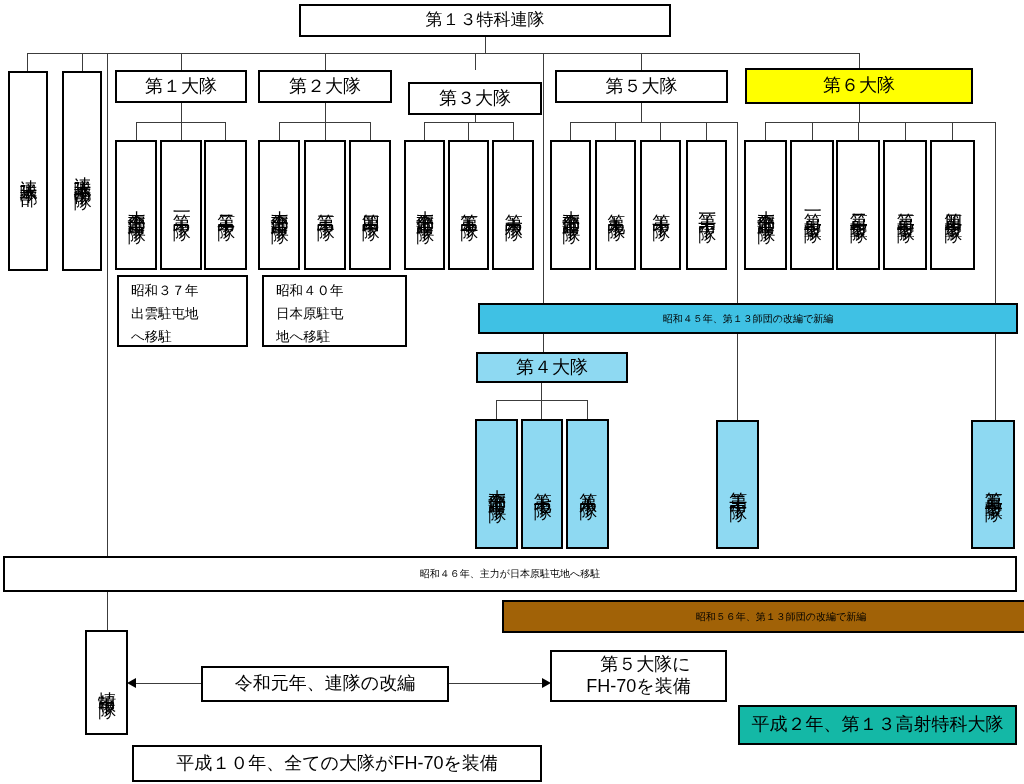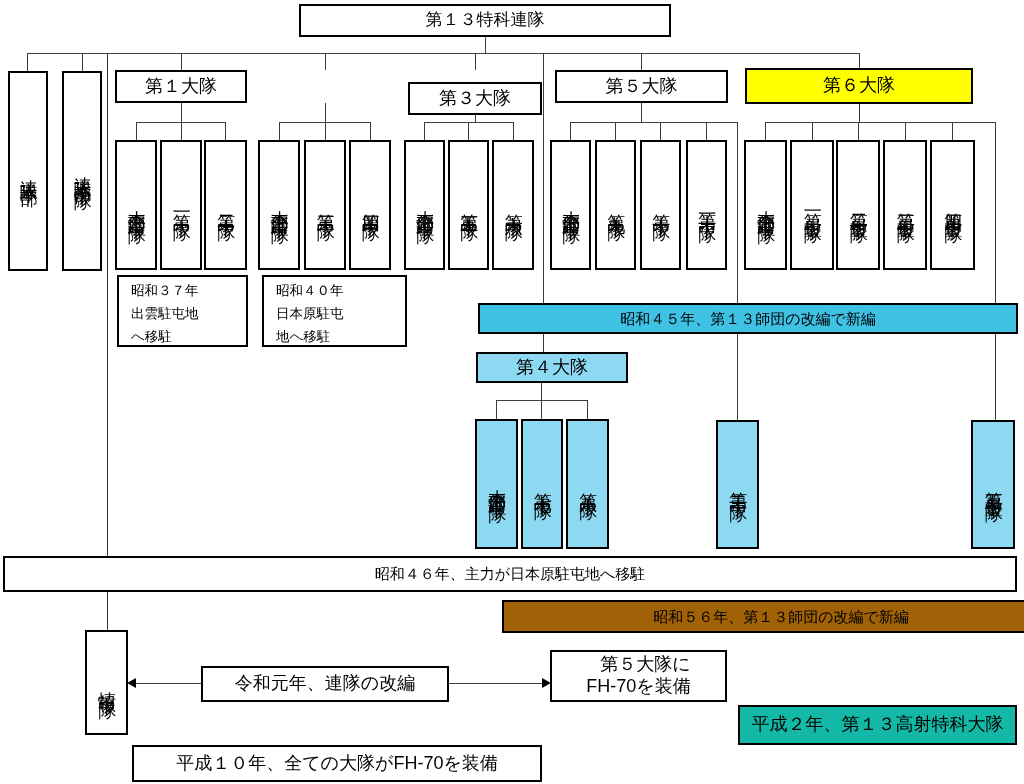--- a/index.html
+++ b/index.html
@@ -6,21 +6,21 @@
   body{font-family:"Liberation Sans","DejaVu Sans",sans-serif;}
   .canvas{position:relative;width:1024px;height:784px;background:#ffffff;overflow:hidden;}
   .ln{position:absolute;background:#3c3c3c;z-index:1;}
   .box{position:absolute;background:#ffffff;border:2px solid #000000;box-sizing:border-box;
        display:flex;align-items:center;justify-content:center;color:#000000;
        font-size:18px;line-height:1.2;z-index:2;white-space:nowrap;}
   .vbox{writing-mode:vertical-rl;text-orientation:upright;letter-spacing:3px;white-space:normal;}
   .note{justify-content:flex-start;align-items:flex-start;white-space:pre-line;
         font-size:13.5px;line-height:1.7;padding:3px 12px;}
   .pre{white-space:pre-line;text-align:right;}
-  .banner{font-size:15px;}
+  .banner{font-size:10px;}
   .ah{position:absolute;width:0;height:0;z-index:2;}
   .ah-left{border-top:5px solid transparent;border-bottom:5px solid transparent;border-right:9px solid #000;}
   .ah-right{border-top:5px solid transparent;border-bottom:5px solid transparent;border-left:9px solid #000;}
 </style>
 </head>
 <body>
 
 <div class="canvas">
 
   <div class="ln" style="left:485px;top:36px;width:1px;height:17px;"></div>
@@ -81,20 +81,21 @@
   <div class="ah ah-left" style="left:127px;top:678px;"></div>
   <div class="ln" style="left:449px;top:683px;width:94px;height:1px;"></div>
   <div class="ah ah-right" style="left:542px;top:678px;"></div>
 
   <div class="box" style="left:299px;top:4px;width:372px;height:33px;font-size:17px;">第１３特科連隊</div>
 
   <div class="box vbox" style="left:8px;top:71px;width:40px;height:200px;">連隊本部</div>
   <div class="box vbox" style="left:62px;top:71px;width:40px;height:200px;">連隊本部中隊</div>
 
   <div class="box" style="left:115px;top:70px;width:132px;height:33px;">第１大隊</div>
+  <div class="box" style="left:258px;top:70px;width:134px;height:33px;">第２大隊</div>
   <div class="box" style="left:408px;top:70px;width:134px;height:33px;margin-top:12px;">第３大隊</div>
   <div class="box" style="left:555px;top:70px;width:173px;height:33px;">第５大隊</div>
   <div class="box" style="left: 745px; top: 68px; width: 228px; height: 36px; background: rgb(255, 255, 0);">第６大隊</div>
 
   <div class="box vbox" style="left:115px;top:140px;width:42px;height:130px;">本部管理中隊</div>
   <div class="box vbox" style="left:160px;top:140px;width:42px;height:130px;">第一中隊</div>
   <div class="box vbox" style="left:204px;top:140px;width:43px;height:130px;">第二中隊</div>
 
   <div class="box vbox" style="left:258px;top:140px;width:42px;height:130px;">本部管理中隊</div>
   <div class="box vbox" style="left:304px;top:140px;width:42px;height:130px;">第三中隊</div>

